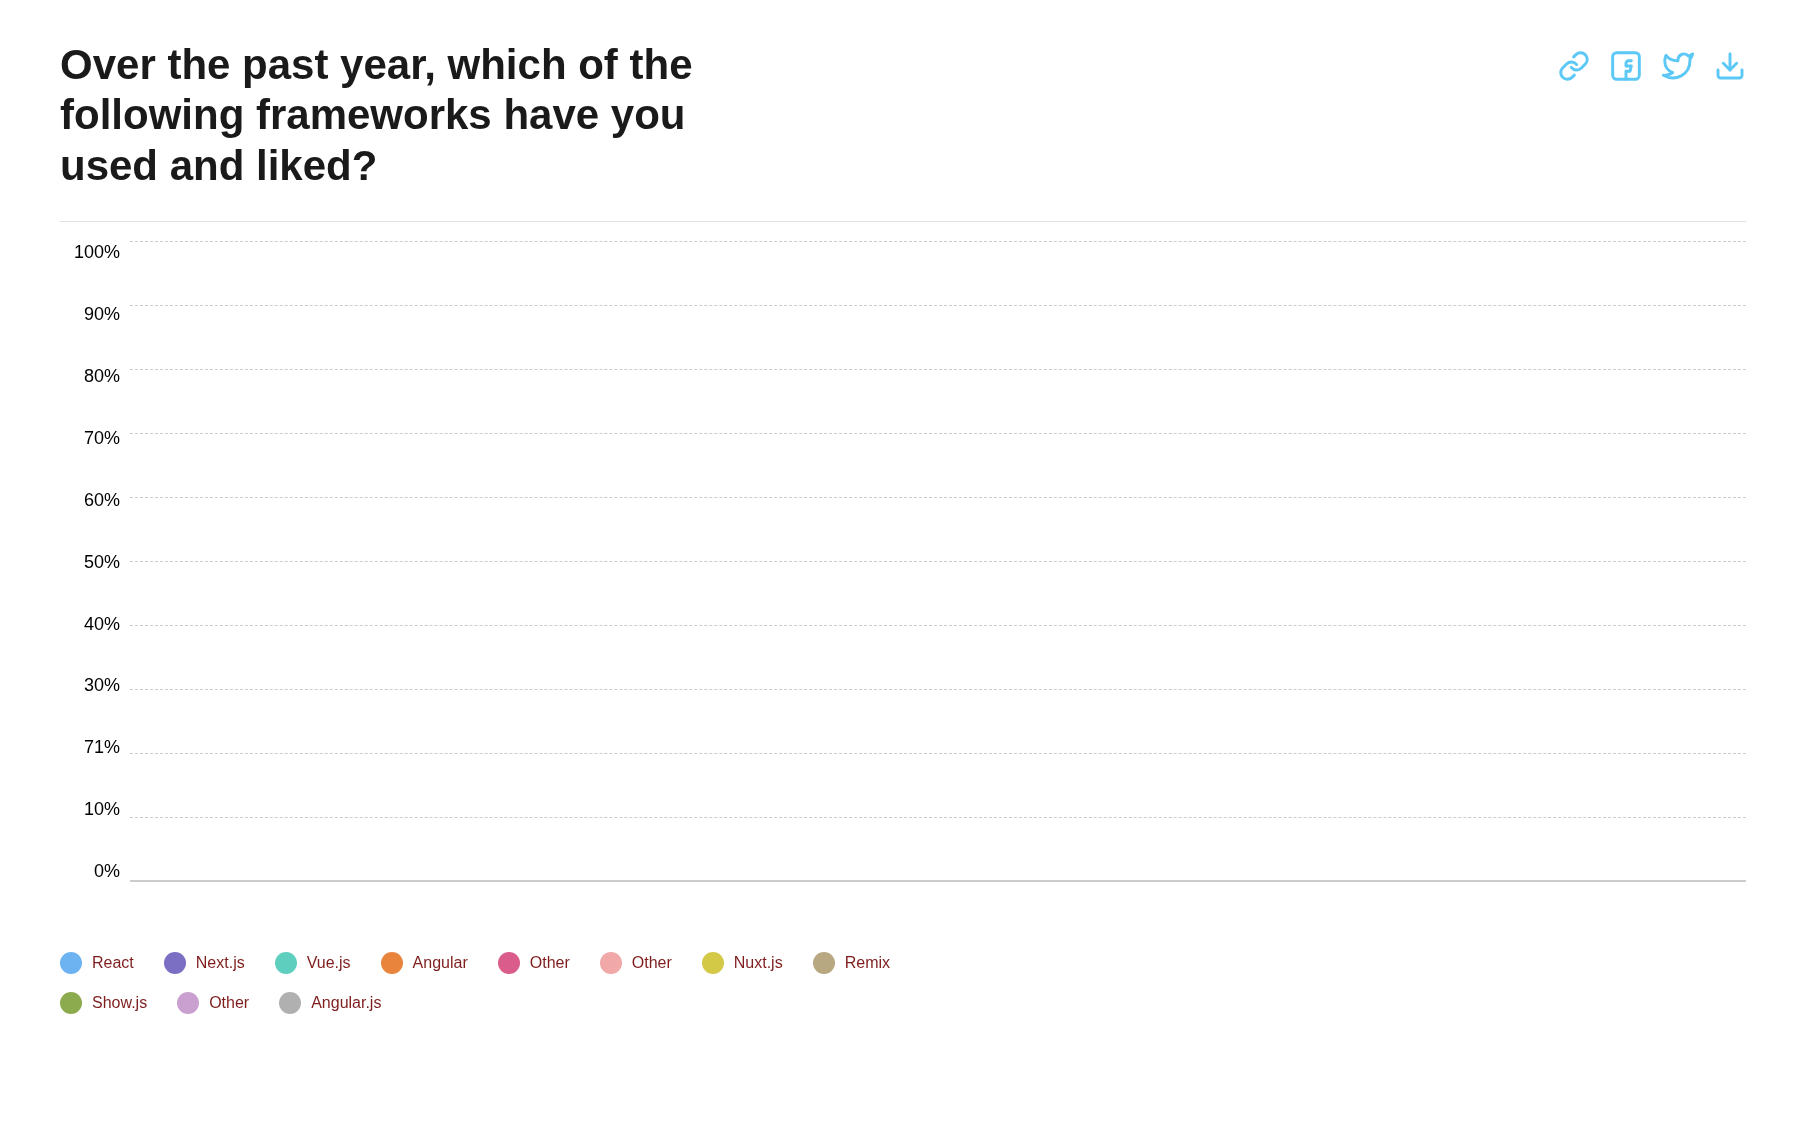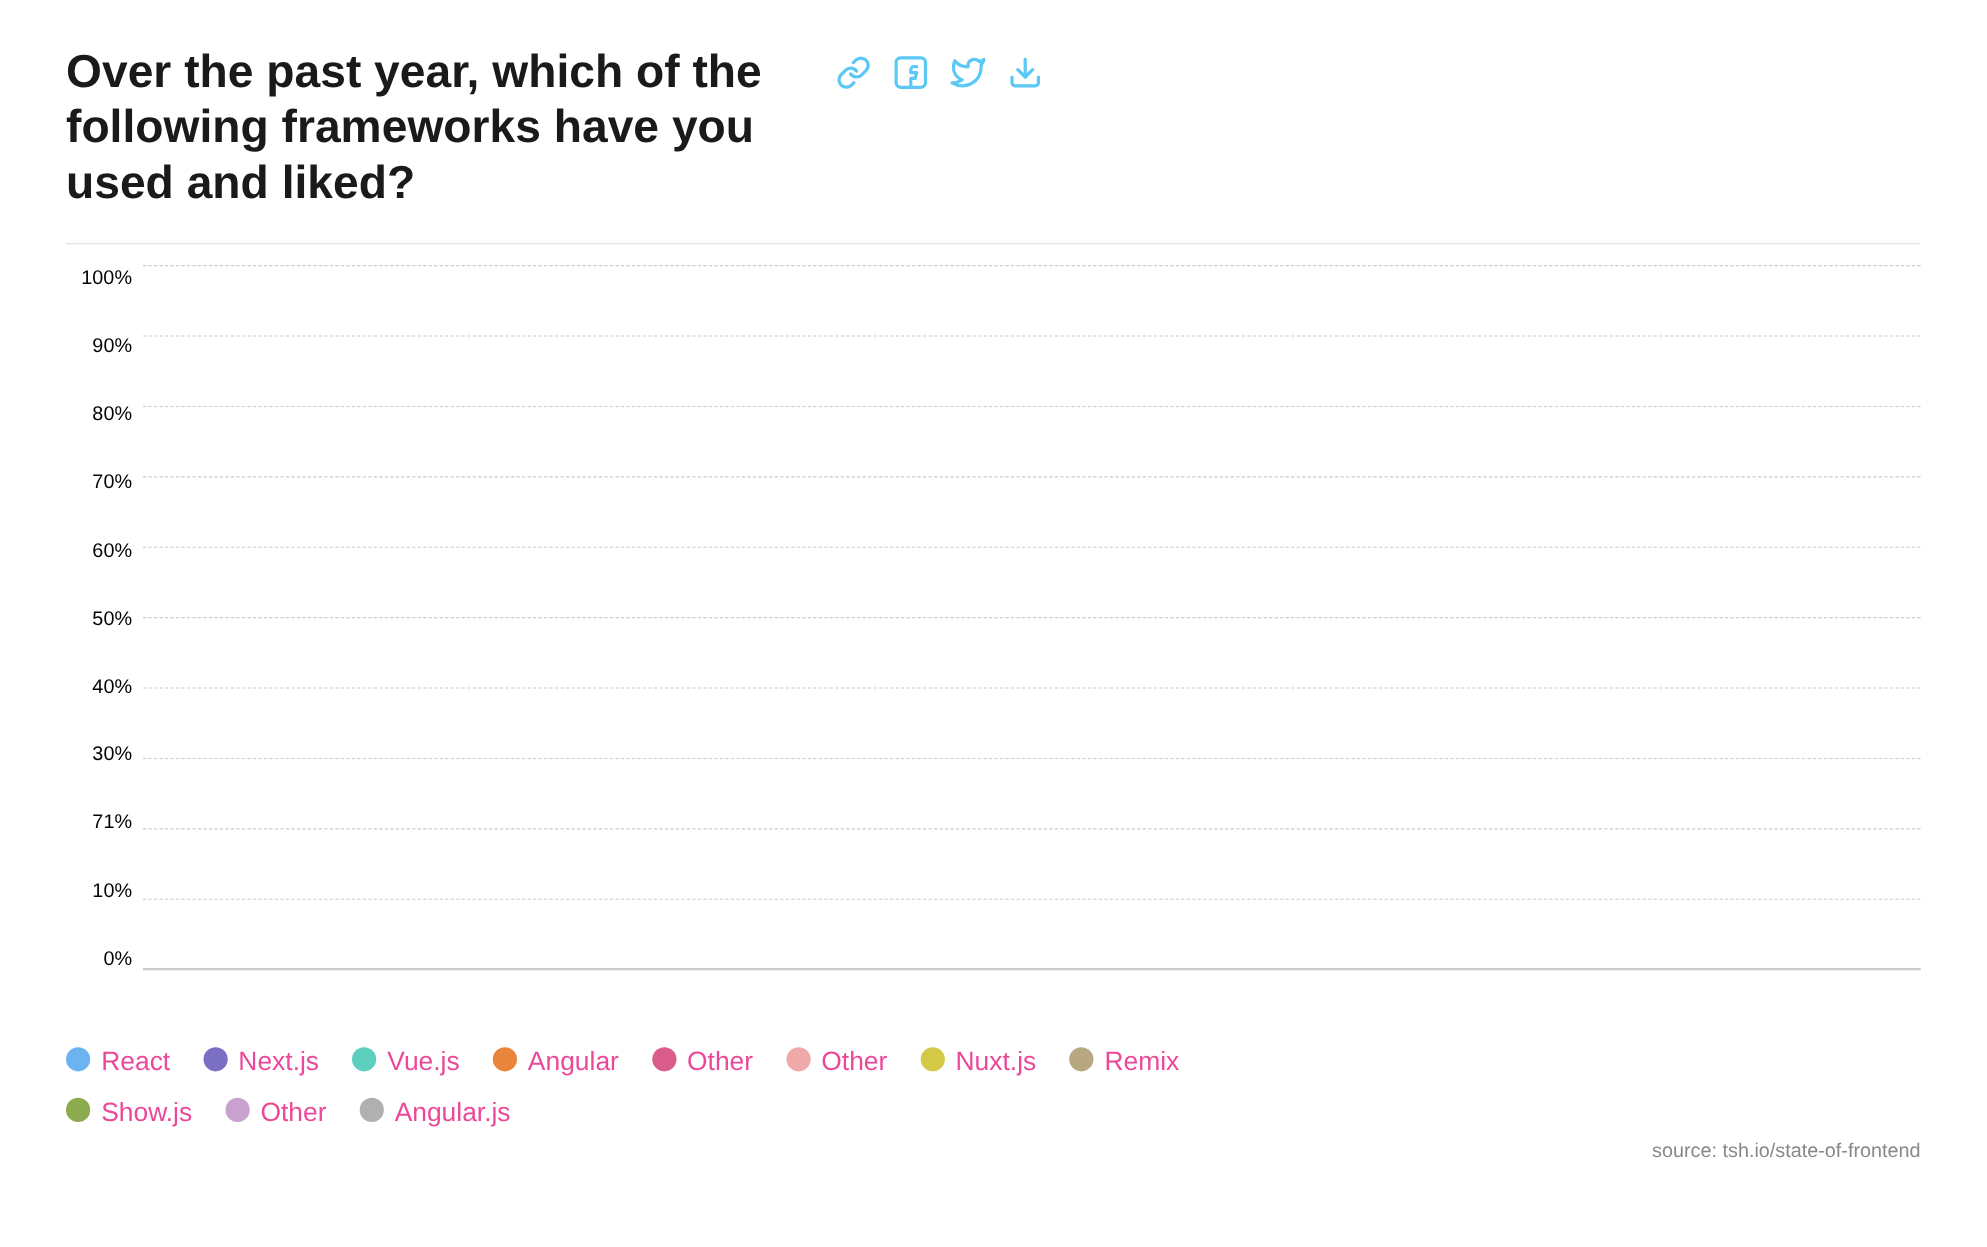--- a/index.html
+++ b/index.html
@@ -6,20 +6,21 @@
     body {
       font-family: 'Arial', sans-serif;
       background: #ffffff;
       width: 1806px;
       min-height: 1134px;
       padding: 40px 60px 40px 60px;
     }
     .header {
       display: flex;
       align-items: flex-start;
+      justify-content: space-between;
       margin-bottom: 30px;
     }
     .title {
       font-size: 42px;
       font-weight: 900;
       color: #1a1a1a;
       max-width: 700px;
       line-height: 1.2;
     }
     .header-right {
@@ -130,24 +131,24 @@
       row-gap: 18px;
     }
     .legend-row {
       display: flex;
       flex-wrap: wrap;
       gap: 30px;
       width: 100%;
     }
     .legend-item {
       display: flex;
-      align-items: flex-start;
+      align-items: center;
       gap: 10px;
-      font-size: 24px;
-      color: #ec4899;
+      font-size: 16px;
+      color: #7f1d1d;
     }
     .legend-dot {
       width: 22px;
       height: 22px;
       border-radius: 50%;
       flex-shrink: 0;
     }
     .source-text {
       text-align: right;
       color: #888888;
@@ -304,14 +305,13 @@
           <div class="legend-dot" style="background:#c9a0d0"></div>
           <span>Other</span>
         </div>
         <div class="legend-item">
           <div class="legend-dot" style="background:#b0b0b0"></div>
           <span>Angular.js</span>
         </div>
       </div>
     </div>
 
-  <div class="source-text">source: tsh.io/state-of-frontend</div>
 </div>
 
 </body></html>

